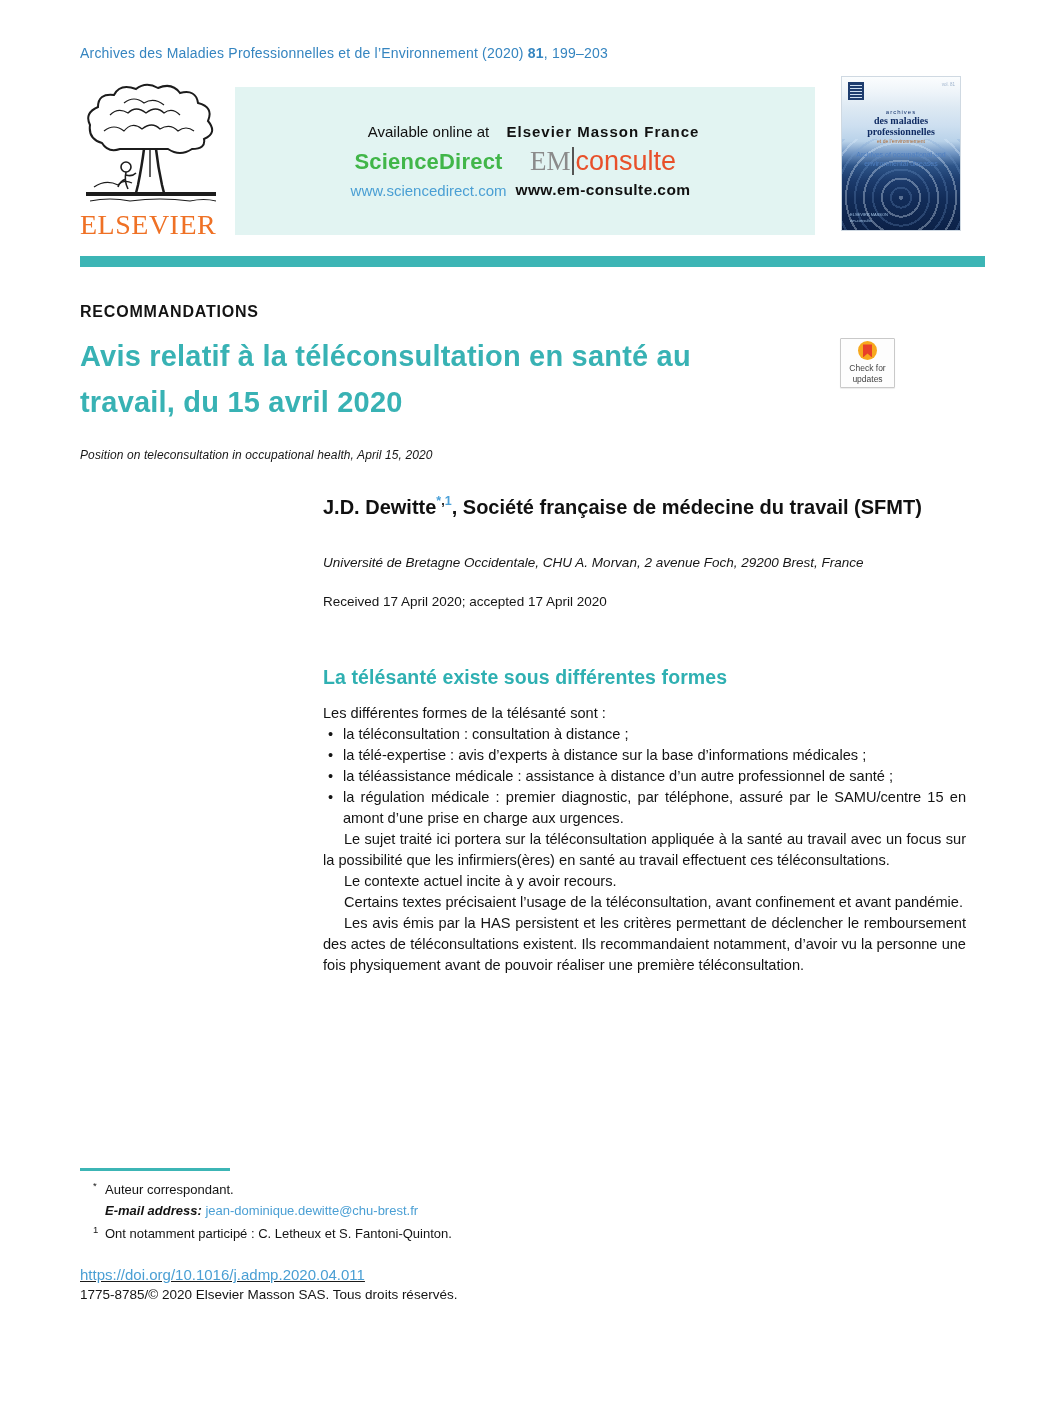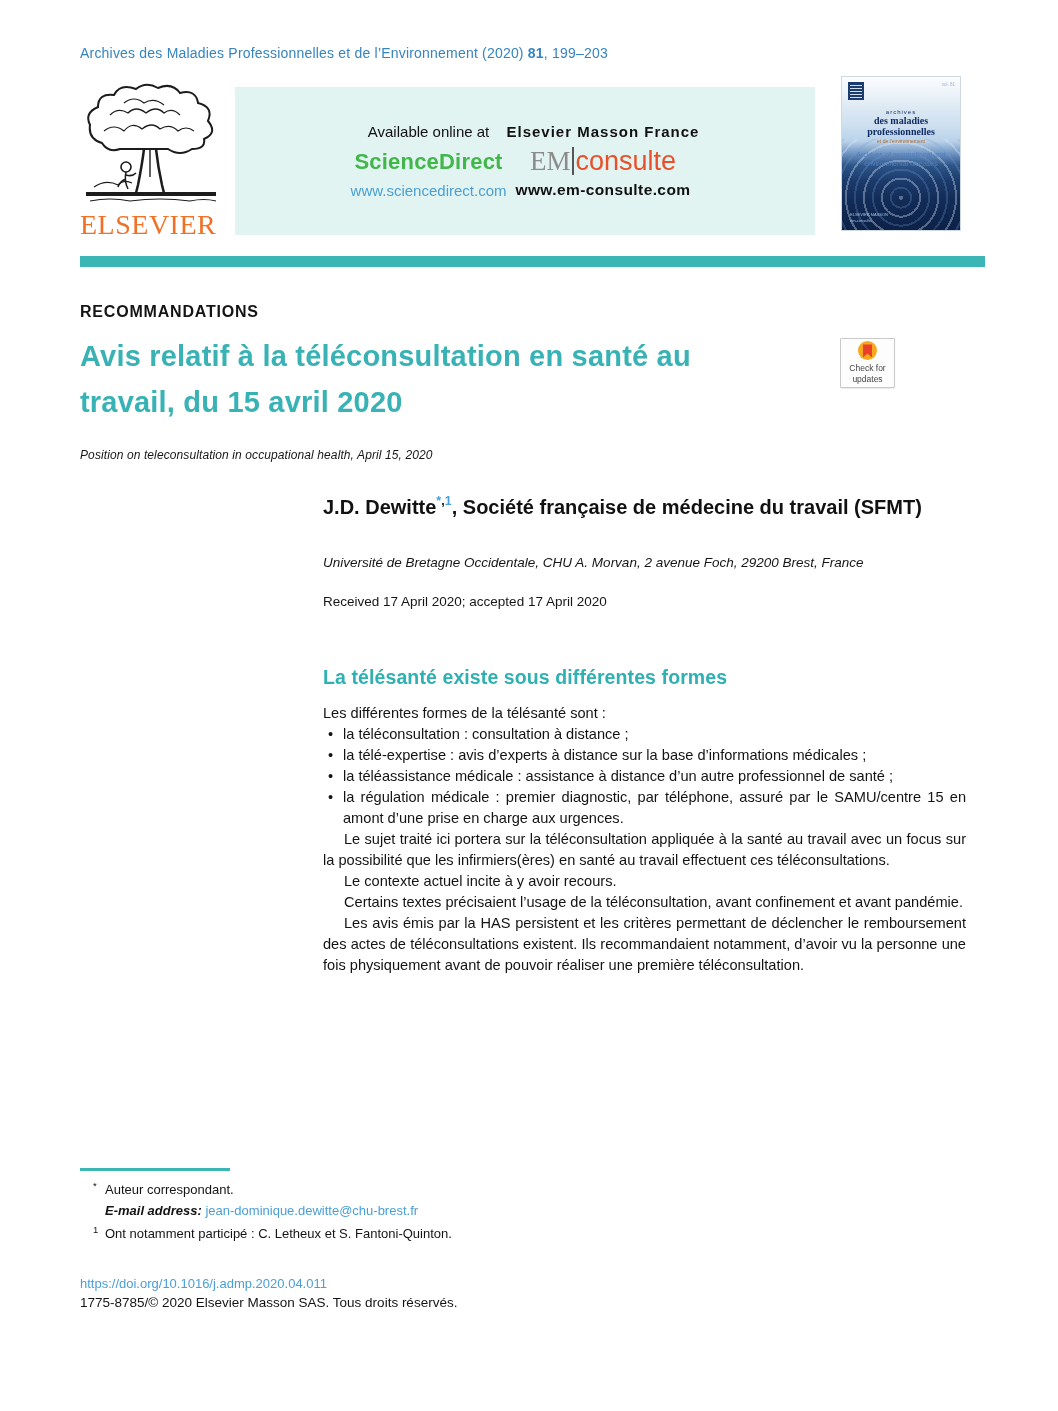--- a/index.html
+++ b/index.html
@@ -116,21 +116,21 @@
 
   
   .footnote-block { position: absolute; left: 80px; top: 1168px; width: 905px; }
   .fn-rule { width: 150px; height: 3px; background: #3cb5b5; }
   .fn { font-size: 13px; line-height: 1.6; color: #141414; margin-top: 7px; }
   .fn-line { padding-left: 25px; }
   .fn-marker { display: inline-block; width: 0; position: relative; left: -12px; }
   .fn-sup { font-size: 9.5px; vertical-align: 5px; }
   .fn-email-label { font-style: italic; font-weight: 700; }
   a.link, .link { color: #4a9fd4; text-decoration: none; cursor: pointer; }
-  .doi { margin-top: 32px; font-size: 13px; }
+  .doi { margin-top: 22px; font-size: 15px; text-decoration: underline; }
   .copyright { margin-top: 4px; font-size: 13.5px; color: #141414; }
 </style>
 </head>
 <body>
 
 <div class="page">
 
   <div class="journal-ref">
     <span>Archives des Maladies Professionnelles et de l’Environnement (2020) </span><b>81</b><span>, 199–203</span>
   </div>

